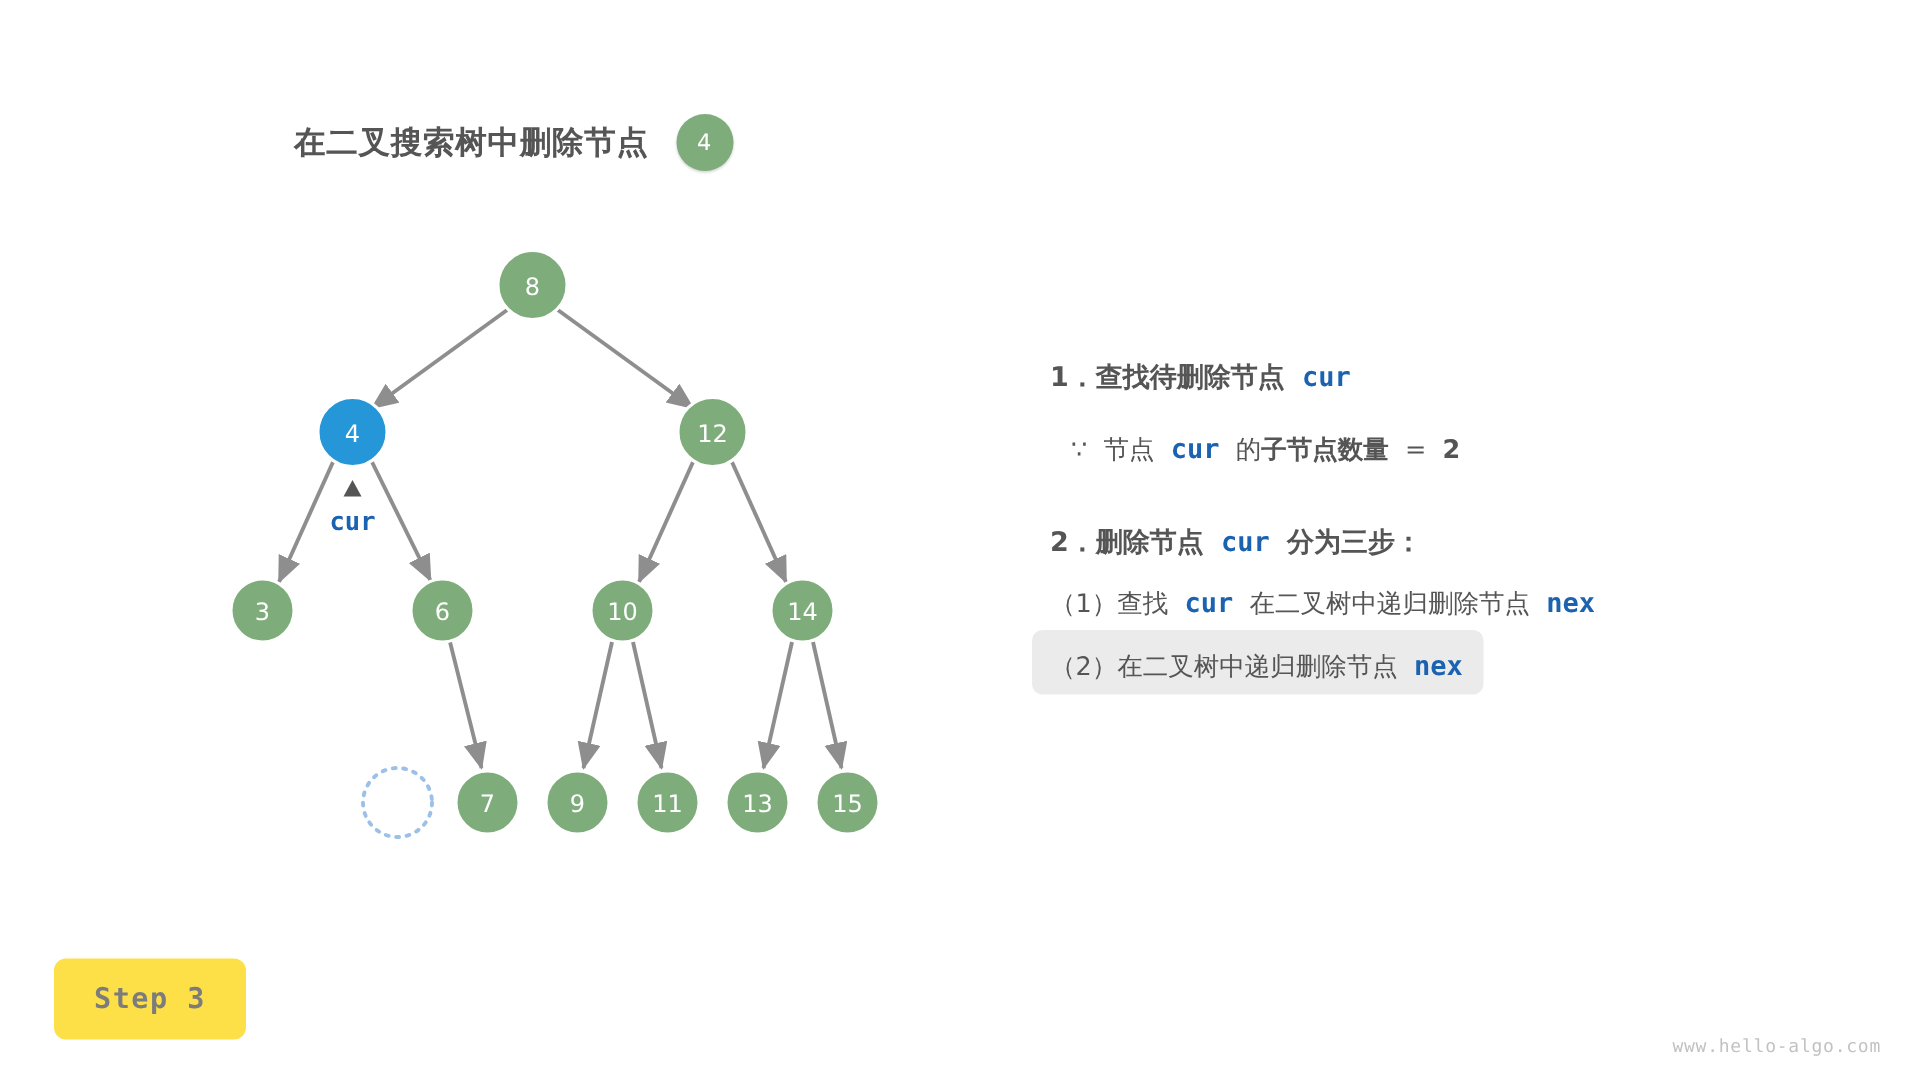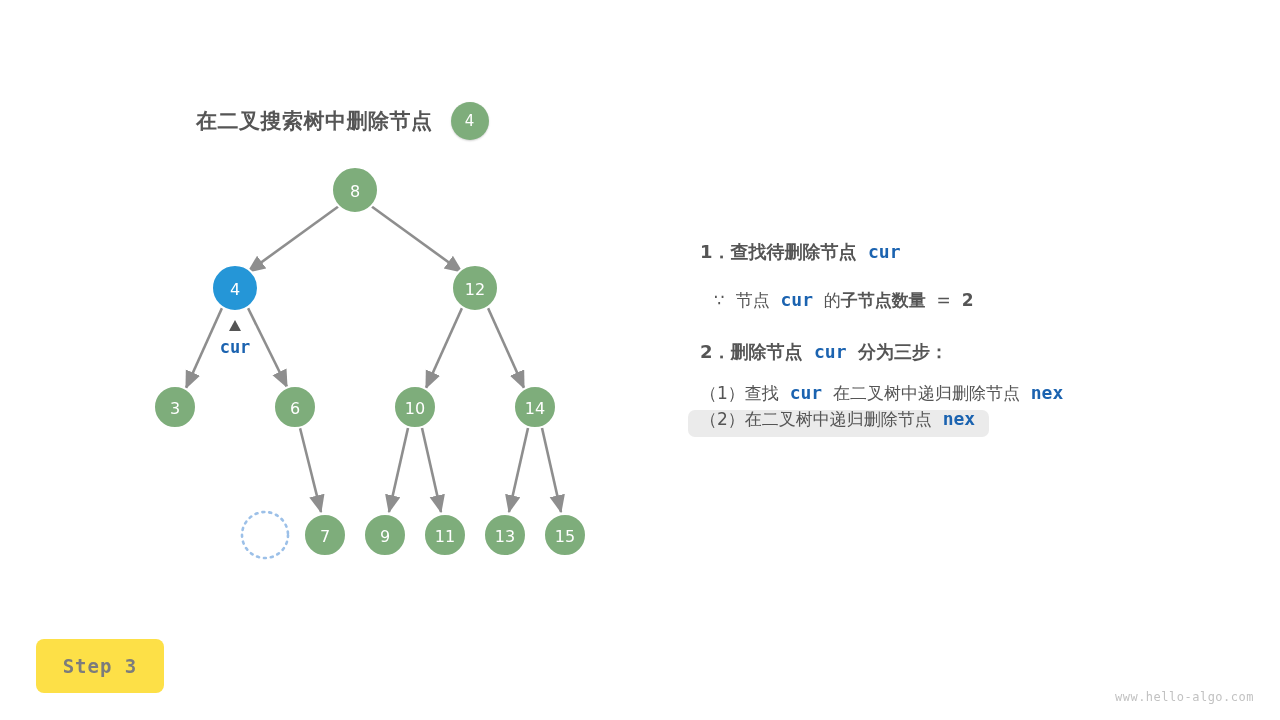--- a/index.html
+++ b/index.html
@@ -20,21 +20,20 @@
     width: 1280px;
     height: 720px;
   }
   .title-wrap {
     position: absolute;
     left: 196px;
     top: 76px;
     display: flex;
     align-items: center;
     gap: 18px;
-    margin-top: 26px;
   }
   .title-text {
     font-size: 21px;
     font-weight: bold;
     color: #555555;
     letter-spacing: 0.5px;
     white-space: nowrap;
   }
   .title-badge {
     width: 38px;
@@ -109,29 +108,29 @@
   .bold {
     font-weight: bold;
   }
   .mono {
     font-family: "DejaVu Sans Mono", "Liberation Mono", monospace;
     font-weight: bold;
     color: #1b63b0;
     font-size: 18px;
   }
   .row1 { margin-bottom: 30px; }
-  .row2 { margin-bottom: 34px; padding-left: 14px; font-size: 17px; }
+  .row2 { margin-bottom: 44px; padding-left: 14px; font-size: 17px; }
   .row3 { margin-bottom: 23px; }
   .row4 { margin-bottom: 8px; font-size: 17px; }
   .row5 { font-size: 17px; }
   .highlight-box {
     display: inline-block;
     background: #ebebeb;
     border-radius: 7px;
-    padding: 0 14px 9px 12px;
+    padding: 16px 14px 9px 12px;
     margin-left: -12px;
   }
   .step-badge {
     position: absolute;
     left: 36px;
     top: 639px;
     width: 128px;
     height: 54px;
     background: #fde047;
     border-radius: 8px;

